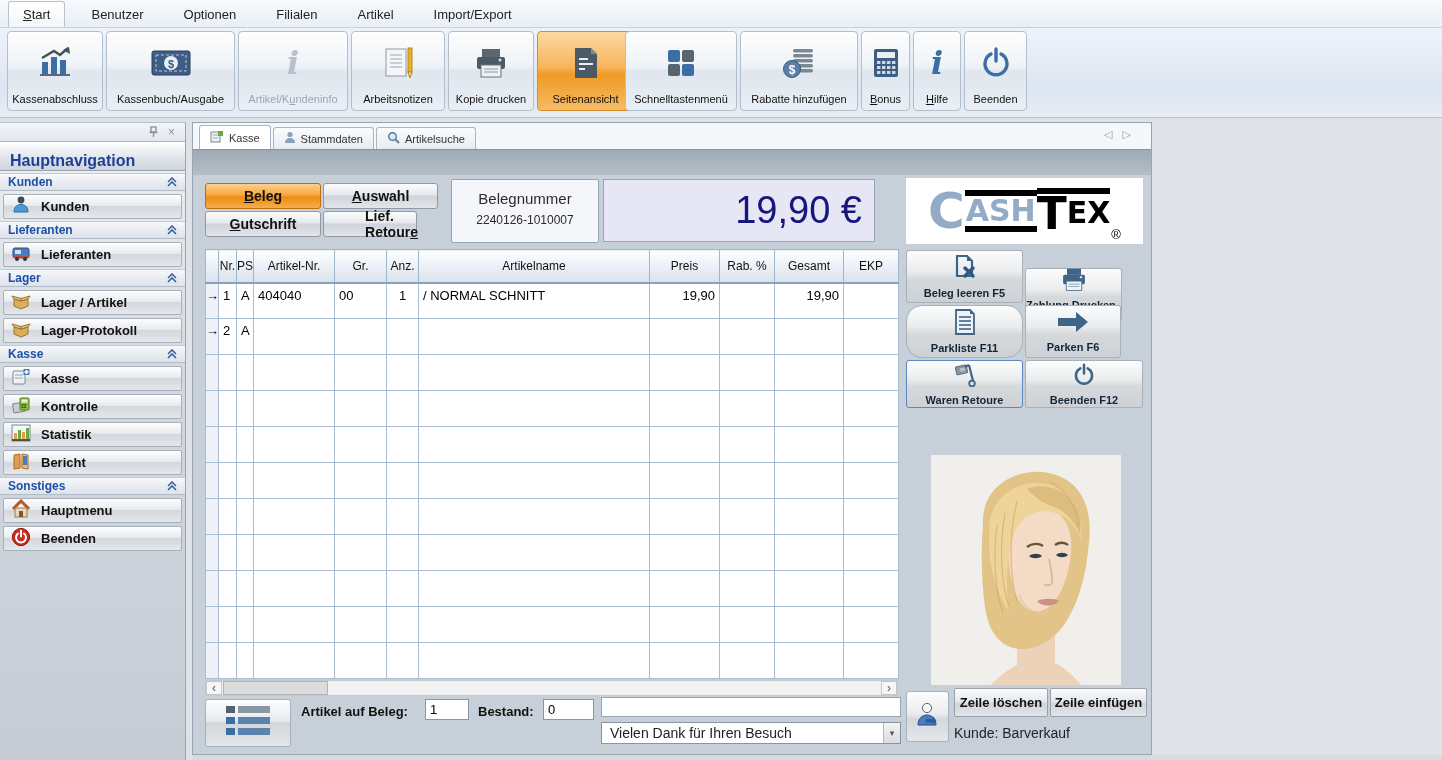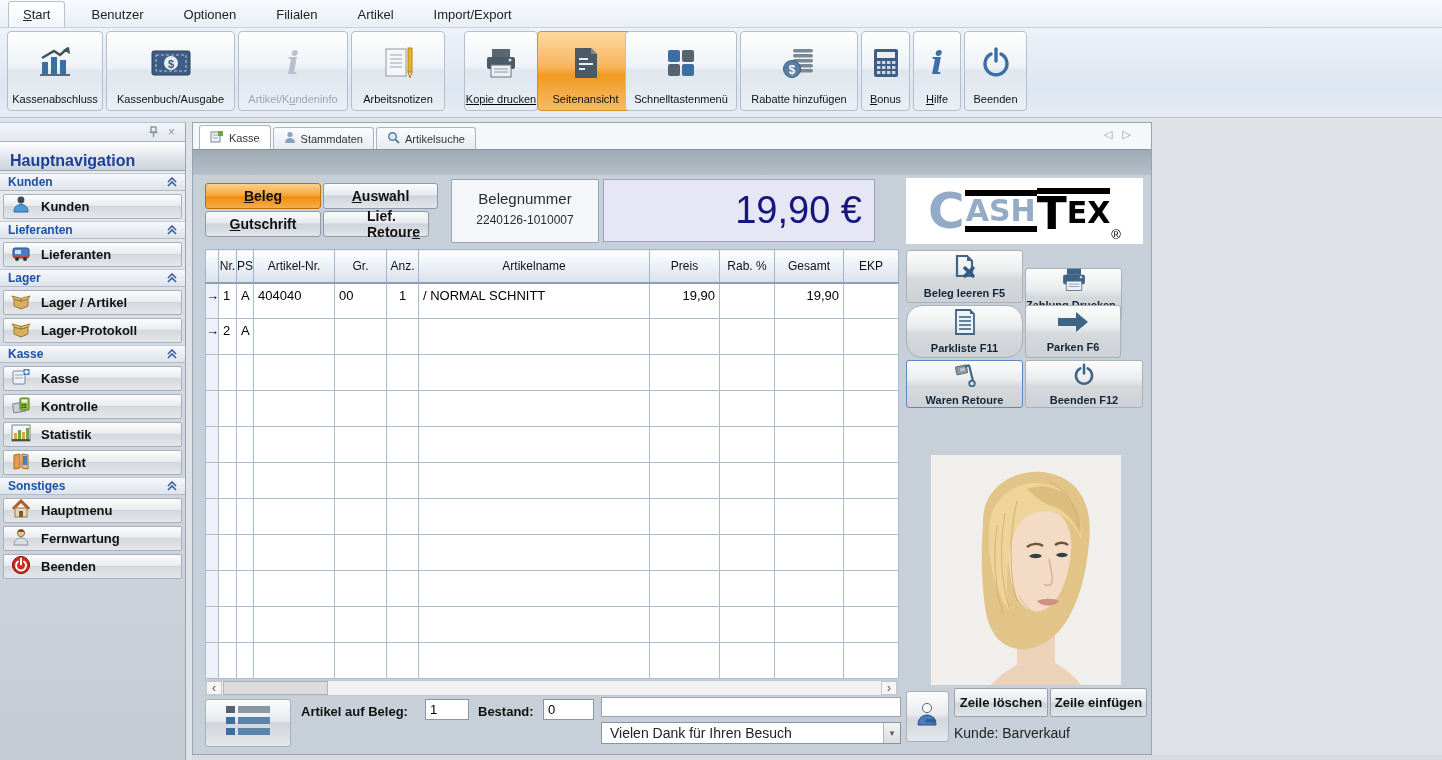--- a/index.html
+++ b/index.html
@@ -186,21 +186,21 @@
             <line x1="10" y1="9" x2="22" y2="9" stroke="#9aa6b2"></line>
             <line x1="10" y1="13" x2="22" y2="13" stroke="#9aa6b2"></line>
             <line x1="10" y1="17" x2="22" y2="17" stroke="#9aa6b2"></line>
             <line x1="10" y1="21" x2="22" y2="21" stroke="#9aa6b2"></line>
             <rect x="28" y="2" width="4" height="24" fill="#e8b32a" stroke="#b68812"></rect>
             <path d="M28 26 L32 26 L30 32 Z" fill="#f0d8b0" stroke="#b68812"></path>
           </svg>
       </span>
       <span class="rlab">Arbeitsnotizen</span>
     </div>
-    <div class="rbtn" style="left:464px;width:74px;text-decoration:underline;">
+    <div class="rbtn" style="left:448px;width:86px;">
       <span class="ric">
         <svg width="36" height="32" viewBox="0 0 36 32">
             <rect x="9" y="2" width="18" height="8" fill="#5a6773"></rect>
             <rect x="4" y="10" width="28" height="12" rx="2" fill="#4c5a66"></rect>
             <circle cx="27" cy="13" r="1.5" fill="#d8e0e8"></circle>
             <rect x="8" y="18" width="20" height="12" fill="#eef1f4" stroke="#6a7682"></rect>
             <line x1="11" y1="22" x2="25" y2="22" stroke="#8a96a2"></line>
             <line x1="11" y1="25" x2="25" y2="25" stroke="#8a96a2"></line>
           </svg>
       </span>
@@ -409,28 +409,20 @@
             <path d="M1 5 L5 1 L9 5 M1 9 L5 5 L9 9" stroke="#3a5fa5" stroke-width="1.6" fill="none"></path>
           </svg></span>
     </div>
     <div class="nav-item">
       <span><svg width="20" height="20" viewBox="0 0 20 20">
             <path d="M2 10 L10 2 L18 10" fill="none" stroke="#b05a28" stroke-width="3"></path>
             <rect x="4" y="9" width="12" height="9" fill="#e8d8b8" stroke="#9a7a4a"></rect>
             <rect x="8" y="12" width="4" height="6" fill="#7a5a32"></rect>
           </svg></span>
       <span class="nlab">Hauptmenu</span>
-    </div>
-    <div class="nav-item">
-      <span><svg width="20" height="20" viewBox="0 0 20 20">
-            <circle cx="10" cy="6" r="3.6" fill="#e8c49c" stroke="#8a6a42"></circle>
-            <path d="M7 4 A3.6 3.6 0 0 1 13 4 L13 5 L7 5 Z" fill="#7a4e2a"></path>
-            <path d="M3 18 C3 12.5 7 11 10 11 C13 11 17 12.5 17 18 Z" fill="#d8dde2" stroke="#8a949e"></path>
-          </svg></span>
-      <span class="nlab">Fernwartung</span>
     </div>
     <div class="nav-item">
       <span><svg width="20" height="20" viewBox="0 0 20 20">
             <circle cx="10" cy="10" r="8.6" fill="#cc2a1a" stroke="#8a1408"></circle>
             <path d="M7 6.5 A5 5 0 1 0 13 6.5" stroke="#fff" stroke-width="2" fill="none" stroke-linecap="round"></path>
             <line x1="10" y1="3.5" x2="10" y2="9.5" stroke="#fff" stroke-width="2" stroke-linecap="round"></line>
           </svg></span>
       <span class="nlab">Beenden</span>
     </div>
   </div>
@@ -467,21 +459,21 @@
 
     <div class="segbtn orange" style="left:12px;top:60px;">
         <span><span class="ukey">B</span><span>eleg</span></span>
       </div>
     <div class="segbtn" style="left:130px;top:60px;width:115px;">
         <span><span class="ukey">A</span><span>uswahl</span></span>
       </div>
     <div class="segbtn" style="left:12px;top:88px;">
         <span><span class="ukey">G</span><span>utschrift</span></span>
       </div>
-    <div class="segbtn" style="left:130px;top:88px;width:106px;padding-left:43px;">
+    <div class="segbtn" style="left:130px;top:88px;width:94px;padding-left:43px;">
         <span><span>Lief. Retour</span><span class="ukey">e</span></span>
       </div>
 
     <div class="belegnr-box">
       <div class="bl1">Belegnummer</div>
       <div class="bl2">2240126-1010007</div>
     </div>
 
     <div class="price-box">
       <span>19,90 €</span>

